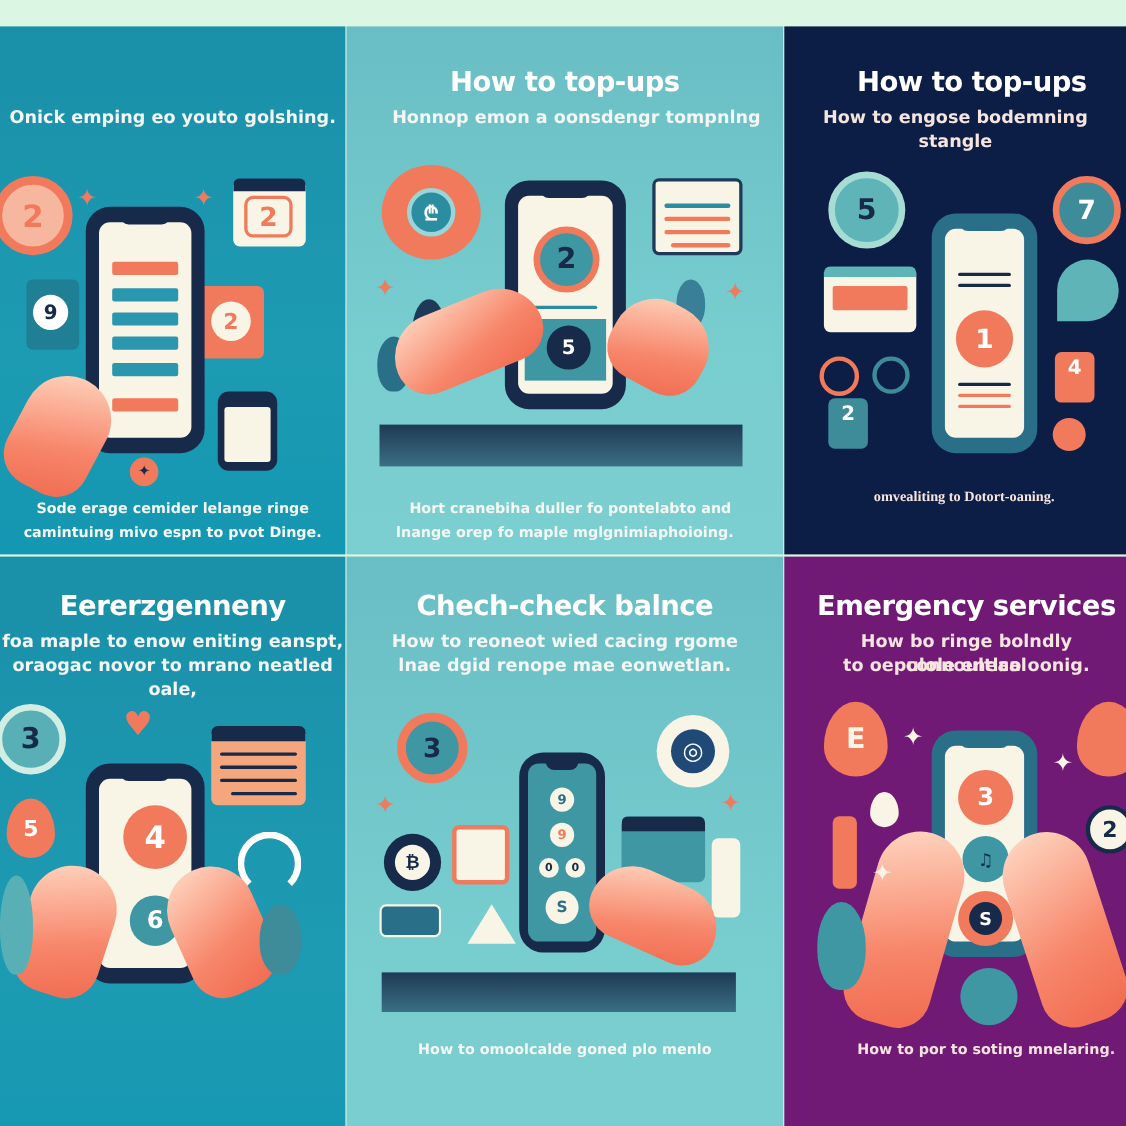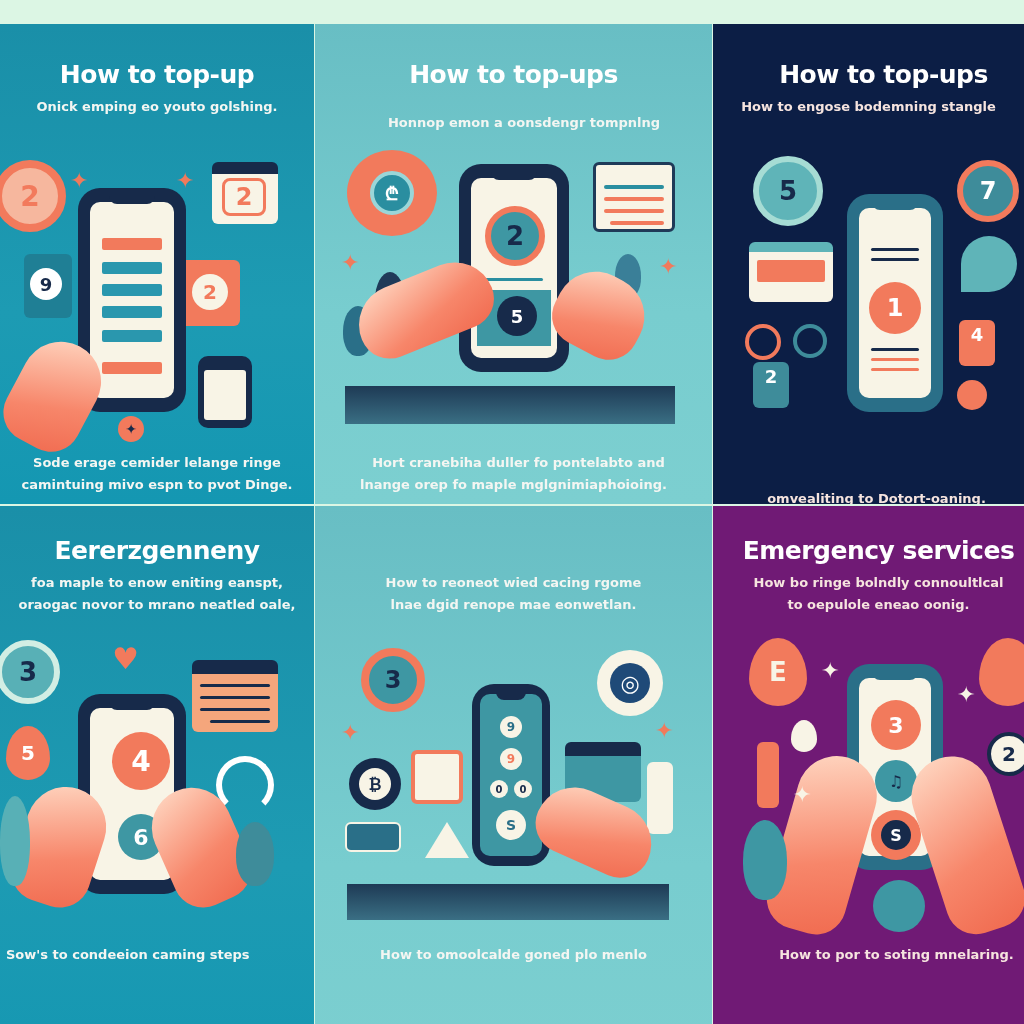--- a/index.html
+++ b/index.html
@@ -7,21 +7,21 @@
   body { background: #dcf6e4; position: relative; font-family: "DejaVu Sans", sans-serif; }
   .grid { position: absolute; left: 0; top: 24px; width: 1024px; height: 969px; }
   .panel { position: absolute; overflow: hidden; }
   .c1 { left: 0; width: 314px; background: linear-gradient(180deg,#1a8fa8 0%,#1d9bb3 60%,#1497b2 100%); }
   .c2 { left: 315px; width: 397px; background: linear-gradient(180deg,#68bec4 0%,#78cdcf 60%,#7ccfd0 100%); }
   .c3 { left: 713px; width: 311px; background: #0c1e45; }
   .r1 { top: 0; height: 480px; }
   .r2 { top: 482px; height: 599px; }
   .c3.r2 { background: #701a75; }
   .title { position: absolute; left: 0; right: 0; text-align: center; color: #ffffff; font-weight: bold; font-size: 25px; letter-spacing: -0.5px; }
-  .sub { position: absolute; left: 0; right: 0; text-align: center; color: #f3f6f2; font-size: 13px; line-height: 22px; font-weight: bold; }
+  .sub { position: absolute; left: 0; right: 0; text-align: center; color: #f3f6f2; font-size: 16px; line-height: 22px; font-weight: bold; }
   .c3 .sub { color: #f6e4df; }
   .footer { position: absolute; left: 0; right: 0; text-align: center; color: #f4f6f2; font-size: 13px; line-height: 22px; font-weight: bold; }
   .c3 .footer { color: #f6e4df; }
   .ill { position: absolute; }
   .phone { position: absolute; border-radius: 22px; background: #172a4a; }
   .screen { position: absolute; left: 12px; top: 14px; right: 12px; bottom: 14px; background: #f8f4e6; border-radius: 10px; }
   .notch { position: absolute; top: 6px; left: 50%; transform: translateX(-50%); width: 46px; height: 10px; background: #172a4a; border-radius: 0 0 8px 8px; }
   .badge { position: absolute; border-radius: 50%; display: flex; align-items: center; justify-content: center; font-weight: bold; font-family: "DejaVu Sans", sans-serif; }
   .bar { position: absolute; height: 12px; border-radius: 2px; }
   .hand { position: absolute; background: linear-gradient(160deg,#ffd9c4 0%,#f7866a 60%,#f06a4f 100%); border-radius: 40px 40px 30px 30px; }
@@ -29,21 +29,20 @@
   .card { position: absolute; border-radius: 6px; }
   .spark { position: absolute; color: #f07a5c; font-size: 22px; line-height: 1; }
   .desk { position: absolute; background: linear-gradient(180deg,#1e3a55,#3a6f84); }
 </style>
 </head>
 <body>
 
 <div class="grid">
 
   <section class="panel c1 r1">
-    <h2 class="title" style="top:36px;">How to top-up</h2>
     <p class="sub" style="top:72px;">Onick emping eo youto golshing.</p>
     <div class="ill" style="left:0;top:110px;width:314px;height:300px;">
       <div class="badge" style="left:-6px;top:26px;width:72px;height:72px;background:#f6b79e;border:8px solid #f27a5c;color:#f27a5c;font-size:28px;">2</div>
       <div class="card" style="left:212px;top:28px;width:66px;height:62px;background:#f8f4e6;border-top:12px solid #172a4a;">
         <div class="badge" style="left:10px;top:4px;width:44px;height:38px;border-radius:8px;background:#f8f4e6;border:3px solid #f27a5c;color:#f27a5c;font-size:24px;">2</div>
       </div>
       <div class="card" style="left:24px;top:120px;width:48px;height:64px;background:#1f7f95;">
         <div class="badge" style="left:6px;top:14px;width:32px;height:32px;background:#fff;color:#172a4a;font-size:18px;">9</div>
       </div>
       <div class="card" style="left:180px;top:126px;width:60px;height:66px;background:#f27a5c;">
@@ -67,21 +66,21 @@
       <div class="badge" style="left:118px;top:282px;width:26px;height:26px;background:#f27a5c;color:#172a4a;font-size:14px;">✦</div>
       <div class="spark" style="left:70px;top:36px;">✦</div>
       <div class="spark" style="left:176px;top:36px;">✦</div>
     </div>
     <p class="footer" style="top:428px;">Sode erage cemider lelange ringe</p>
     <p class="footer" style="top:450px;">camintuing mivo espn to pvot Dinge.</p>
   </section>
 
   <section class="panel c2 r1">
     <h2 class="title" style="top:36px;">How to top-ups</h2>
-    <p class="sub" style="top:88px;padding-left:21px;">Honnop emon a oonsdengr tompnlng</p>
+    <p class="sub" style="top:72px;padding-left:21px;">Honnop emon a oonsdengr tompnlng</p>
     <div class="ill" style="left:0;top:110px;width:397px;height:300px;">
       <div class="badge" style="left:32px;top:16px;width:90px;height:86px;background:#f27a5c;">
         <div class="badge" style="position:relative;width:44px;height:44px;background:#2a8ea0;border:4px solid #9ad6d8;color:#fff;font-size:18px;">₾</div>
       </div>
       <div class="card" style="left:278px;top:28px;width:82px;height:70px;background:#f8f4e6;border:3px solid #1f3a58;">
         <div class="bar" style="left:8px;right:8px;top:20px;height:4px;background:#2a8ea0;"></div>
         <div class="bar" style="left:8px;right:8px;top:32px;height:4px;background:#f27a5c;"></div>
         <div class="bar" style="left:8px;right:8px;top:44px;height:4px;background:#f27a5c;"></div>
         <div class="bar" style="left:14px;right:8px;top:56px;height:4px;background:#f27a5c;"></div>
       </div>
@@ -127,21 +126,21 @@
         </div>
         <div class="notch" style="background:#2a6f88;"></div>
       </div>
       <div class="card" style="left:40px;top:228px;width:36px;height:46px;background:#3e8c9a;color:#fff;font-weight:bold;font-size:18px;text-align:center;line-height:30px;">2</div>
       <div class="card" style="left:246px;top:186px;width:36px;height:46px;background:#f27a5c;color:#fff;font-weight:bold;font-size:18px;text-align:center;line-height:30px;">4</div>
       <div class="badge" style="left:32px;top:190px;width:36px;height:36px;border:4px solid #f27a5c;"></div>
       <div class="badge" style="left:80px;top:190px;width:34px;height:34px;border:4px solid #3e8c9a;"></div>
       <div class="badge" style="left:244px;top:246px;width:30px;height:30px;background:#f27a5c;"></div>
       <div class="card" style="left:248px;top:102px;width:56px;height:56px;background:#5fb4b8;border-radius:50% 50% 50% 0;"></div>
     </div>
-    <p class="footer" style="top:464px;padding-left:16px;">omvealiting to Dotort-oaning.</p>
+    <p class="footer" style="top:416px;padding-left:16px;font-family:Liberation Serif, serif;">omvealiting to Dotort-oaning.</p>
   </section>
 
   <section class="panel c1 r2">
     <h2 class="title" style="top:30px;">Eererzgenneny</h2>
     <p class="sub" style="top:66px;">foa maple to enow eniting eanspt,</p>
     <p class="sub" style="top:88px;">oraogac novor to mrano neatled oale,</p>
     <div class="ill" style="left:0;top:120px;width:314px;height:290px;">
       <div class="badge" style="left:-4px;top:14px;width:64px;height:64px;background:#58b0b6;border:6px solid #d2eee4;color:#172a4a;font-size:26px;">3</div>
       <div class="badge" style="left:6px;top:100px;width:44px;height:54px;background:#f27a5c;border-radius:50% 50% 50% 50% / 60% 60% 40% 40%;color:#fff;font-size:20px;">5</div>
       <div class="spark" style="left:112px;top:18px;color:#f27a5c;font-size:30px;">♥</div>
@@ -157,24 +156,24 @@
           <div class="badge" style="left:22px;top:24px;width:58px;height:58px;background:#f27a5c;color:#fff;font-size:28px;">4</div>
           <div class="badge" style="left:28px;top:106px;width:46px;height:46px;background:#3e97a3;color:#fff;font-size:22px;">6</div>
         </div>
         <div class="notch"></div>
       </div>
       <div class="hand" style="left:20px;top:160px;width:80px;height:120px;transform:rotate(18deg);"></div>
       <div class="hand" style="left:160px;top:160px;width:80px;height:120px;transform:rotate(-24deg);"></div>
       <div class="leaf" style="left:236px;top:196px;width:38px;height:64px;background:#3e8c9a;"></div>
       <div class="leaf" style="left:0;top:170px;width:30px;height:90px;background:#58b0b6;"></div>
     </div>
-    <p class="footer" style="top:438px;text-align:left;padding-left:6px;">Sow's to condeeion caming steps</p>
   </section>
 
   <section class="panel c2 r2">
+    <h2 class="title" style="top:30px;">Chech-check balnce</h2>
     <p class="sub" style="top:88px;">lnae dgid renope mae eonwetlan.</p>
     <p class="sub" style="top:66px;">How to reoneot wied cacing rgome</p>
     <div class="ill" style="left:0;top:120px;width:397px;height:290px;">
       <div class="badge" style="left:46px;top:22px;width:64px;height:64px;background:#3e97a3;border:8px solid #f27a5c;color:#172a4a;font-size:24px;">3</div>
       <div class="badge" style="left:282px;top:24px;width:66px;height:66px;background:#f8f4e6;">
         <div class="badge" style="position:relative;width:40px;height:40px;background:#1f4a78;color:#fff;font-size:22px;">◎</div>
       </div>
       <div class="badge" style="left:34px;top:132px;width:52px;height:52px;background:#172a4a;">
         <div class="badge" style="position:relative;width:32px;height:32px;background:#f8f4e6;color:#172a4a;font-size:16px;">₿</div>
       </div>

